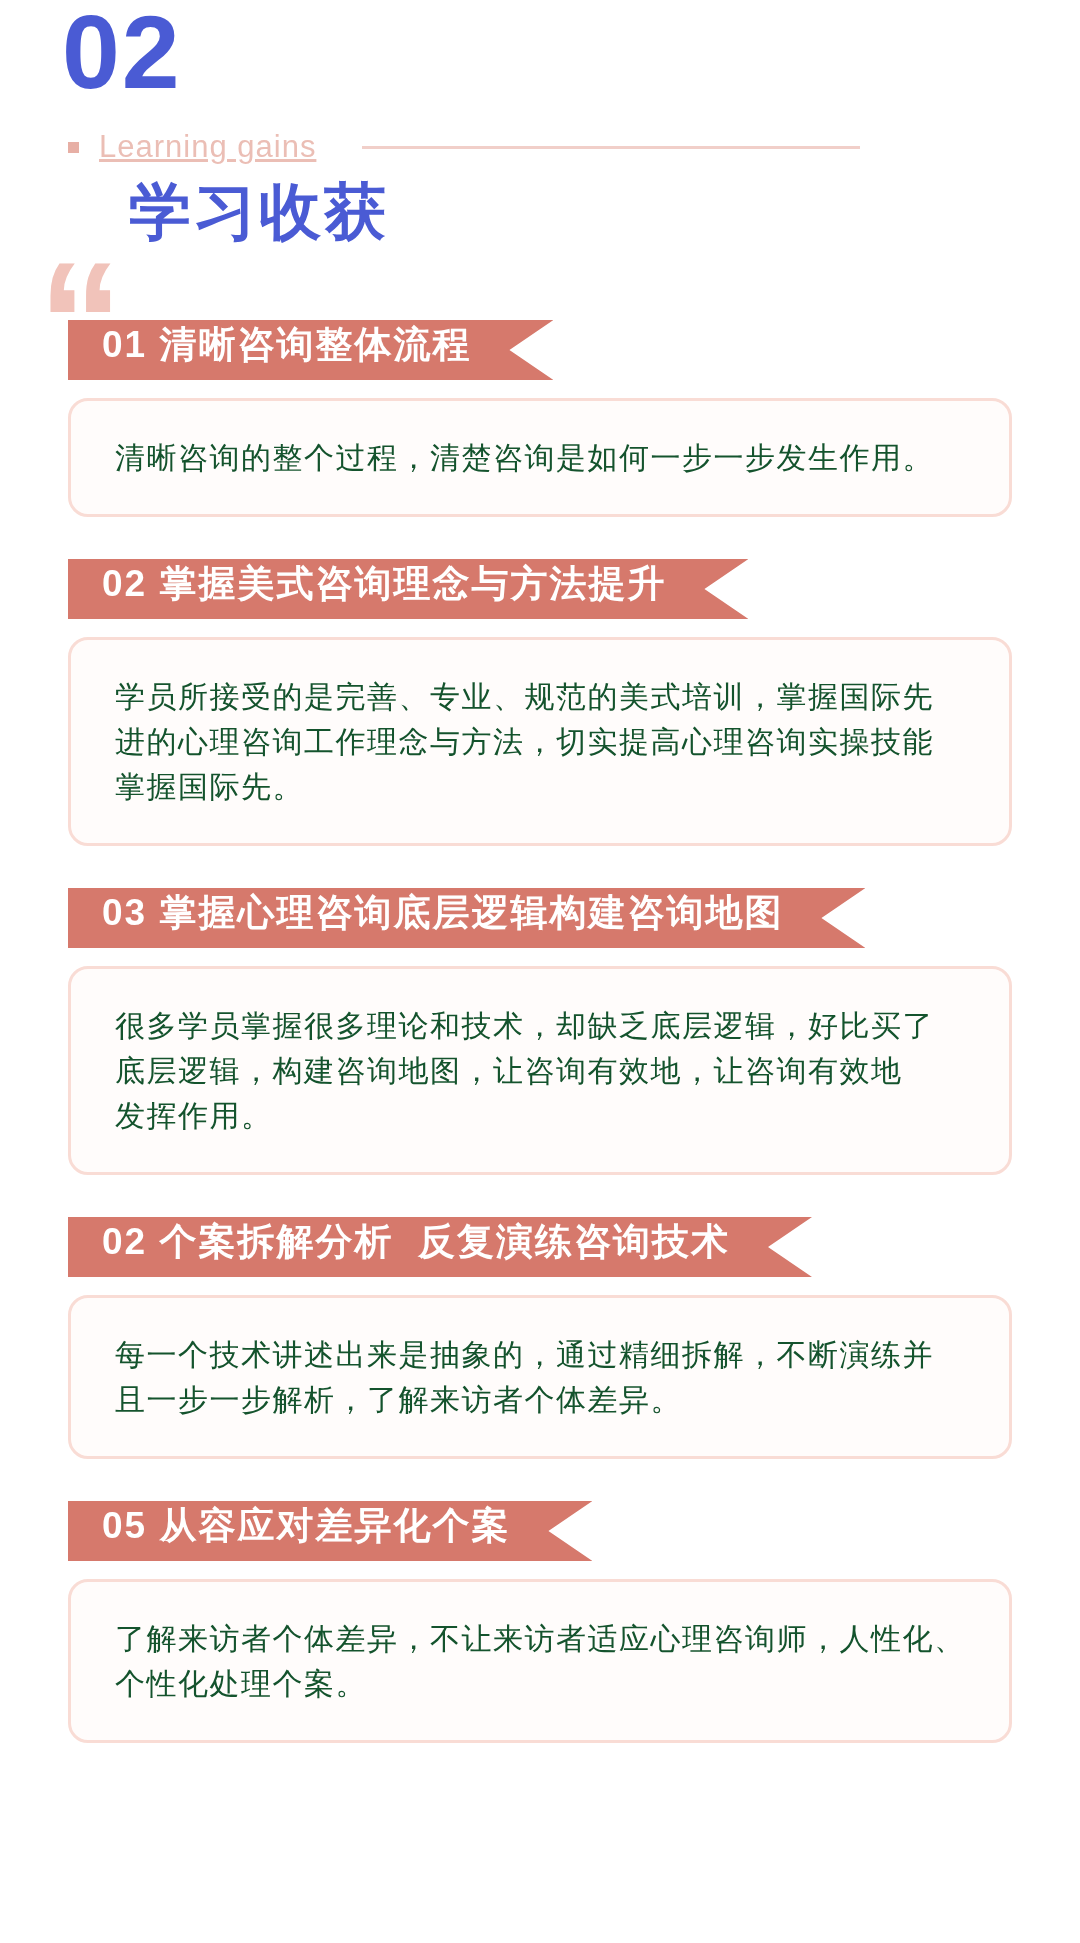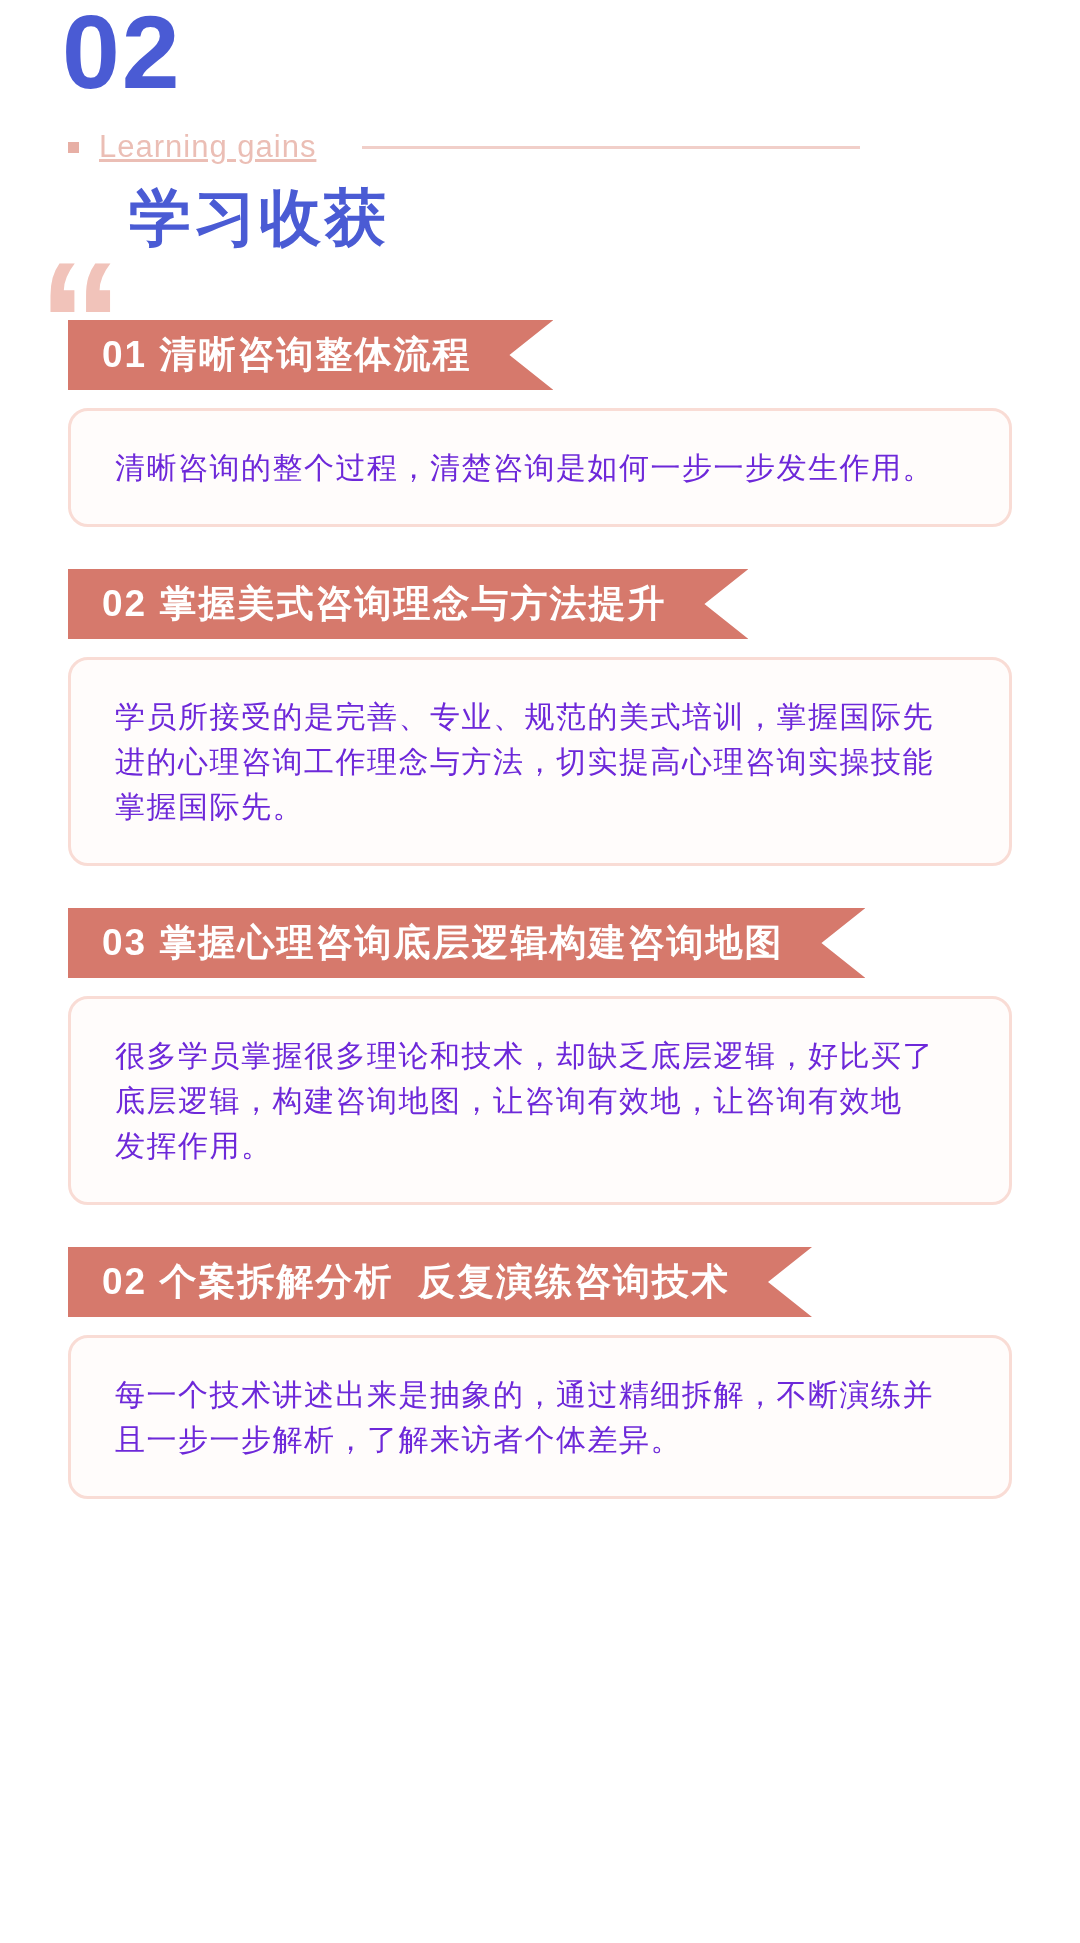--- a/index.html
+++ b/index.html
@@ -22,50 +22,50 @@
   .square-bullet{
     width:11px;height:11px;background:#E7AFA5;flex:0 0 auto;margin-right:20px;
   }
   .subtitle-en{
     font-size:31px;color:#EBBEB5;letter-spacing:1px;flex:0 0 auto;text-decoration:underline;
   }
   .divider-line{
     height:3px;background:#F1CFC9;width:498px;margin-left:46px;flex:0 0 auto;
   }
   .title-row{
-    display:flex;align-items:center;margin-top:8px;height:92px;
+    display:flex;align-items:flex-start;margin-top:8px;height:92px;
   }
   .quote-mark{
     color:#F1C3BA;font-size:170px;font-weight:bold;line-height:0;
     margin-left:-30px;margin-right:6px;height:92px;display:flex;align-items:flex-end;
     transform:translateY(58px);overflow:visible;flex:0 0 auto;
   }
   .page-title{
     font-size:62px;font-weight:bold;color:#4A5BD4;letter-spacing:3px;line-height:1.3;
   }
 
   
   .sections{margin-top:56px;}
   .section{margin-bottom:42px;}
   .banner{
-    width:max-content;height:70px;background:#D6796C;
-    display:flex;align-items:center;
+    width:max-content;height:60px;background:#D6796C;
+    display:flex;
     padding:0 82px 0 34px;box-sizing:border-box;
     clip-path:polygon(0 0,100% 0,calc(100% - 44px) 50%,100% 100%,0 100%);
   }
   .banner-title{
     color:#ffffff;font-size:37px;font-weight:bold;letter-spacing:2px;white-space:pre;
   }
   .box{
     margin-top:18px;
     border:3px solid #F9DCD5;border-radius:20px;background:#FFFCFB;
     padding:34px 44px;box-sizing:border-box;
   }
   .box-line{
-    font-size:30px;color:#6d28d9;line-height:45px;letter-spacing:1.5px;white-space:pre;
+    font-size:30px;color:#14532d;line-height:45px;letter-spacing:1.5px;white-space:pre;
   }
 </style>
 </head>
 <body>
 
 <div class="page">
 
   <div class="header">
     <div class="big-num">02</div>
 
@@ -112,15 +112,24 @@
       </div>
       <div class="section">
         <div class="banner">
           <span class="banner-title">02 个案拆解分析  反复演练咨询技术</span>
         </div>
         <div class="box">
           <div class="box-line">每一个技术讲述出来是抽象的，通过精细拆解，不断演练并</div>
           <div class="box-line">且一步一步解析，了解来访者个体差异。</div>
         </div>
       </div>
+      <div class="section">
+        <div class="banner">
+          <span class="banner-title">05 从容应对差异化个案</span>
+        </div>
+        <div class="box">
+          <div class="box-line">了解来访者个体差异，不让来访者适应心理咨询师，人性化、</div>
+          <div class="box-line">个性化处理个案。</div>
+        </div>
+      </div>
     </div>
 
 </div>
 
 </body></html>

